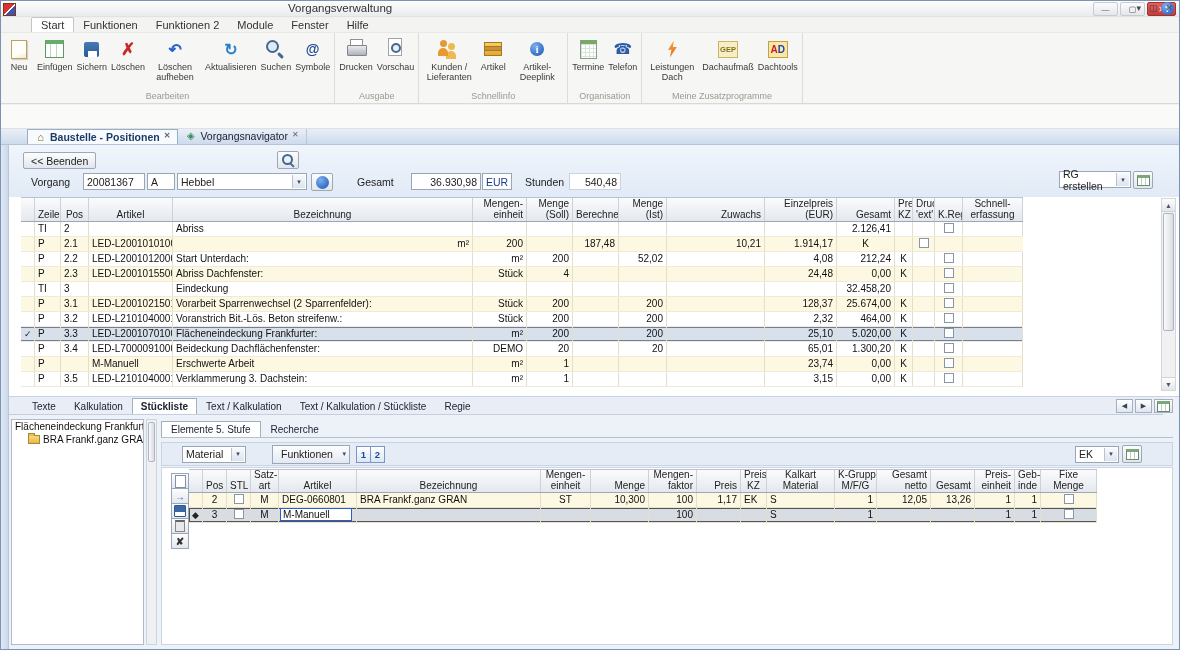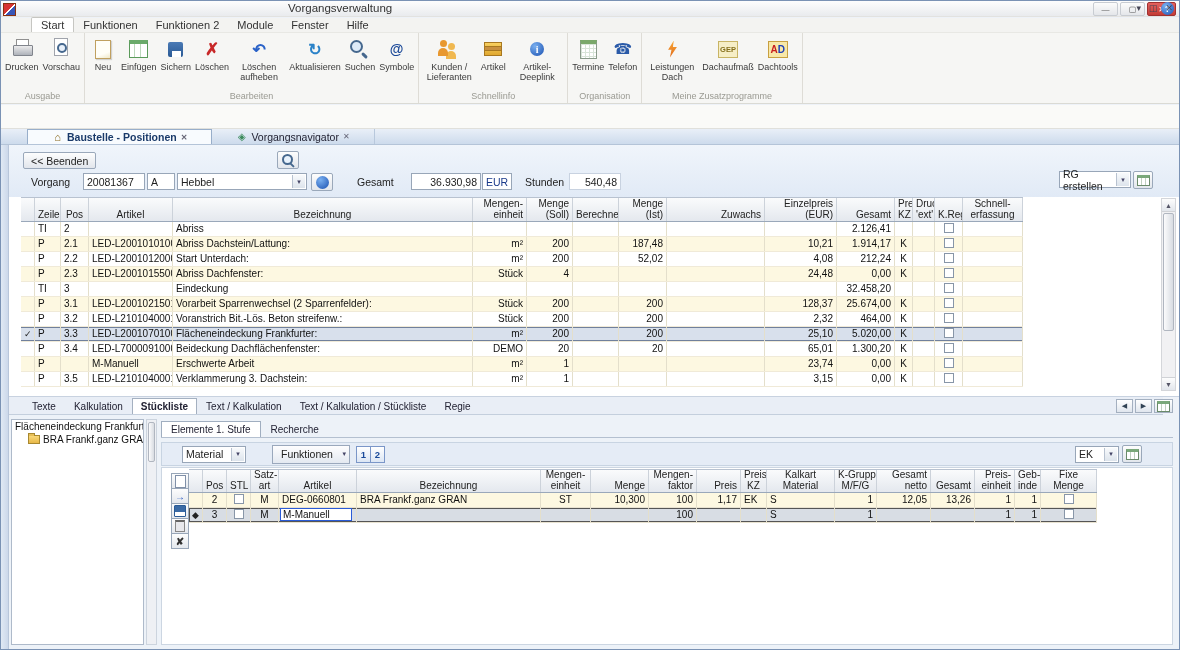--- a/index.html
+++ b/index.html
@@ -52,21 +52,21 @@
   .ic-calendar::before{content:"";width:15px;height:14px;background-color:#fff;border:1px solid #8a9a8a;border-top:4px solid #7aa86a;background-image:linear-gradient(#d8e4d8 1px,transparent 1px),linear-gradient(90deg,#d8e4d8 1px,transparent 1px);background-size:4px 4px;}
   .ic-phone::before{content:"☎";font-size:15px;color:#2a5aa8;}
   .ic-flash::before{content:"";width:13px;height:17px;background:linear-gradient(#f8a838,#e06818);clip-path:polygon(62% 0,18% 55%,44% 55%,32% 100%,86% 38%,55% 38%);}
   .ic-gep::before{content:"GEP";font-size:7.5px;font-weight:bold;color:#86701c;background:#f6eec6;border:1px solid #c8b464;padding:3px 1px;}
   .ic-aad::before{content:"A";font-size:10px;font-weight:bold;color:#c82020;background:#f8e8a8;border:1px solid #c8a040;border-right:none;padding:2px 0 2px 2px;}
   .ic-aad::after{content:"D";font-size:10px;font-weight:bold;color:#2040b8;background:#f8e8a8;border:1px solid #c8a040;border-left:none;padding:2px 2px 2px 0;}
 
   
   .gapstrip{position:absolute;top:104px;left:0;right:0;height:24px;background:#fafaf8;border-bottom:1px solid #e0e0dc;}
   .doctabs{position:absolute;top:128px;left:0;right:0;height:16px;background:linear-gradient(#e9eff8,#cddbec);display:flex;align-items:flex-end;padding-left:26px;border-bottom:1px solid #b4c4d8;}
-  .doctab{display:flex;align-items:center;gap:4px;padding:1px 24px;font-size:10.5px;color:#223;height:15px;border-right:1px solid #b8c8dc;}
+  .doctab{display:flex;gap:4px;padding:1px 7px;font-size:10.5px;color:#223;height:15px;border-right:1px solid #b8c8dc;}
   .doctab.active{background:#f8fbfe;font-weight:bold;color:#1a3a6a;border:1px solid #98aecA;border-bottom:none;}
   .doctab-close{font-size:8px;color:#667;}
   .ic-home::before{content:"⌂";font-size:11px;color:#8a6a20;font-weight:bold;}
   .ic-navigator::before{content:"◈";font-size:10px;color:#3a8a5a;}
   .dt-ico{display:inline-flex;width:11px;justify-content:center;}
   .doctabs-controls{position:absolute;right:6px;top:2px;display:flex;gap:8px;font-size:9px;color:#445;}
   .doctabs-controls span{cursor:default;}
 
   
   .leftstrip{position:absolute;top:144px;left:0;width:8px;bottom:0;background:linear-gradient(90deg,#e0e9f4,#ccd8ea);border-right:1px solid #b8c6da;}
@@ -169,71 +169,71 @@
       <div class="menu-tab row-odd">Funktionen</div>
       <div class="menu-tab row-even">Funktionen 2</div>
       <div class="menu-tab row-odd">Module</div>
       <div class="menu-tab row-even">Fenster</div>
       <div class="menu-tab row-odd">Hilfe</div>
     </div>
   <div class="help-btn">?</div>
 
   <div class="ribbon">
 
-  <div class="rgroup row-odd">
+  <div class="rgroup row-even">
+        <div class="rgroup-items">
+
+        <div class="rbtn row-even">
+              <span class="ricon ic-new"></span>
+              <span class="rbtn-label">Neu</span>
+            </div>
+          <div class="rbtn row-odd">
+              <span class="ricon ic-insert"></span>
+              <span class="rbtn-label">Einfügen</span>
+            </div>
+          <div class="rbtn row-even">
+              <span class="ricon ic-save"></span>
+              <span class="rbtn-label">Sichern</span>
+            </div>
+          <div class="rbtn row-odd">
+              <span class="ricon ic-delete"></span>
+              <span class="rbtn-label">Löschen</span>
+            </div>
+          <div class="rbtn row-even">
+              <span class="ricon ic-undo"></span>
+              <span class="rbtn-label">Löschen aufheben</span>
+            </div>
+          <div class="rbtn row-odd">
+              <span class="ricon ic-refresh"></span>
+              <span class="rbtn-label">Aktualisieren</span>
+            </div>
+          <div class="rbtn row-even">
+              <span class="ricon ic-search"></span>
+              <span class="rbtn-label">Suchen</span>
+            </div>
+          <div class="rbtn row-odd">
+              <span class="ricon ic-symbols"></span>
+              <span class="rbtn-label">Symbole</span>
+            </div>
+        </div>
+        <div class="rgroup-caption">Bearbeiten</div>
+      </div>
+      <div class="rgroup row-odd">
         <div class="rgroup-items">
 
         <div class="rbtn row-even">
               <span class="ricon ic-print"></span>
               <span class="rbtn-label">Drucken</span>
             </div>
           <div class="rbtn row-odd">
               <span class="ricon ic-preview"></span>
               <span class="rbtn-label">Vorschau</span>
             </div>
         </div>
         <div class="rgroup-caption">Ausgabe</div>
-      </div>
-      <div class="rgroup row-even">
-        <div class="rgroup-items">
-
-        <div class="rbtn row-even">
-              <span class="ricon ic-new"></span>
-              <span class="rbtn-label">Neu</span>
-            </div>
-          <div class="rbtn row-odd">
-              <span class="ricon ic-insert"></span>
-              <span class="rbtn-label">Einfügen</span>
-            </div>
-          <div class="rbtn row-even">
-              <span class="ricon ic-save"></span>
-              <span class="rbtn-label">Sichern</span>
-            </div>
-          <div class="rbtn row-odd">
-              <span class="ricon ic-delete"></span>
-              <span class="rbtn-label">Löschen</span>
-            </div>
-          <div class="rbtn row-even">
-              <span class="ricon ic-undo"></span>
-              <span class="rbtn-label">Löschen aufheben</span>
-            </div>
-          <div class="rbtn row-odd">
-              <span class="ricon ic-refresh"></span>
-              <span class="rbtn-label">Aktualisieren</span>
-            </div>
-          <div class="rbtn row-even">
-              <span class="ricon ic-search"></span>
-              <span class="rbtn-label">Suchen</span>
-            </div>
-          <div class="rbtn row-odd">
-              <span class="ricon ic-symbols"></span>
-              <span class="rbtn-label">Symbole</span>
-            </div>
-        </div>
-        <div class="rgroup-caption">Bearbeiten</div>
       </div>
       <div class="rgroup row-even">
         <div class="rgroup-items">
 
         <div class="rbtn row-even">
               <span class="ricon ic-customers"></span>
               <span class="rbtn-label">Kunden / Lieferanten</span>
             </div>
           <div class="rbtn row-odd">
               <span class="ricon ic-article"></span>
@@ -423,21 +423,20 @@
             <div class="mc ctr"></div>
             <div class="mc"></div>
             <div class="mc ctr"><span class="cb"></span></div>
             <div class="mc"></div>
           </div>
           <div class="mg-row row-odd">
             <div class="mc mk"></div>
             <div class="mc">P</div>
             <div class="mc">2.1</div>
             <div class="mc">LED-L2001010100</div>
-            <div class="mc">Abriss Dachstein/Lattung:</div>
             <div class="mc r">m²</div>
             <div class="mc r">200</div>
             <div class="mc r"></div>
             <div class="mc r">187,48</div>
             <div class="mc r"></div>
             <div class="mc r">10,21</div>
             <div class="mc r">1.914,17</div>
             <div class="mc ctr">K</div>
             <div class="mc"></div>
             <div class="mc ctr"><span class="cb"></span></div>
@@ -638,21 +637,21 @@
     <div class="tree-item row-even lv-0"><span class="tico"></span><span>Flächeneindeckung Frankfurte</span></div>
         <div class="tree-item row-odd lv-1"><span class="tico tree-ic-folder"></span><span>BRA Frankf.ganz GRANMA</span></div>
       </div>
     <div class="treescroll">
       <div class="sc-thumb"></div>
     </div>
 
     <div class="subarea">
       <div class="subtabs">
 
-      <div class="stab row-even active">Elemente 1. Stufe</div>
+      <div class="stab row-even active">Elemente 5. Stufe</div>
           <div class="stab row-odd">Recherche</div>
         </div>
 
       <div class="subtoolbar">
         <div class="combo" style="margin-left:20px;width:64px;">
           <span>Material</span>
           <span class="arrow">▾</span>
         </div>
         <div class="dropbtn" style="margin-left:26px;">
           <span>Funktionen</span>

